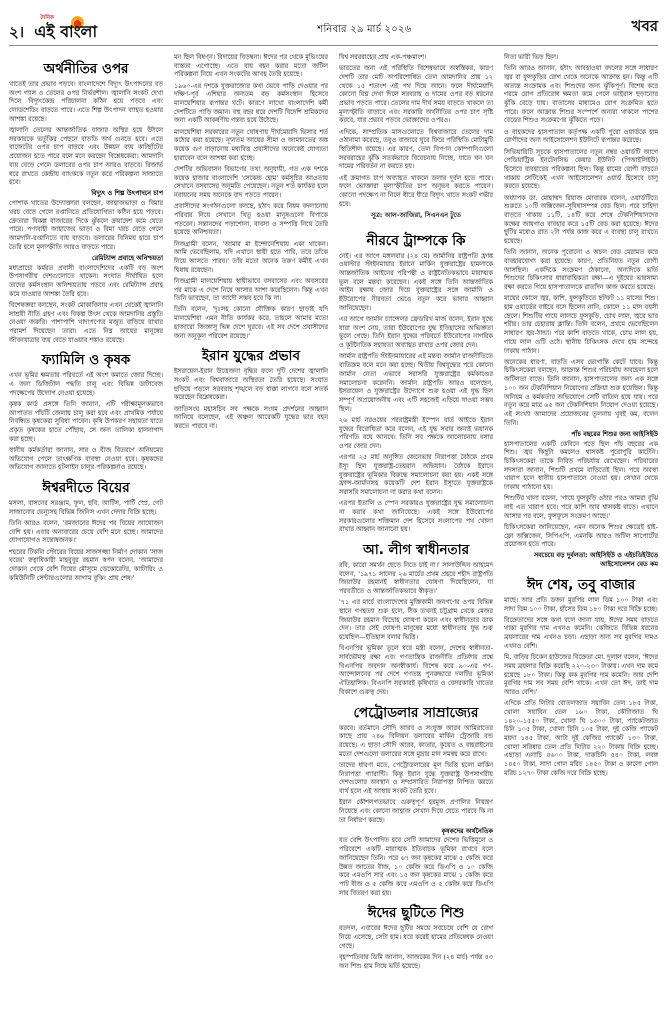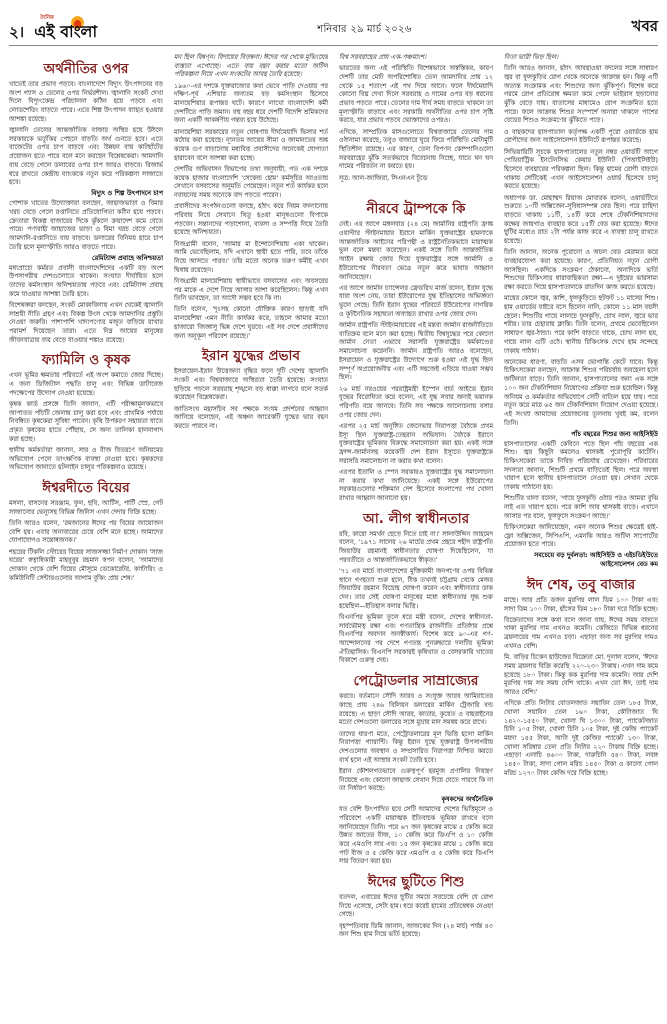--- a/index.html
+++ b/index.html
@@ -30,26 +30,26 @@
   .hdr-date{font-size:10px;letter-spacing:.2px;padding-bottom:2px;}
   .hdr-section{font-size:15px;font-weight:700;padding-bottom:1px;text-align:right;}
   
   .cols{display:flex;gap:11px;padding-top:7px;height:962px;overflow:hidden;}
   .col{
     flex:1 1 0;min-width:0;overflow:hidden;
     font-size:6.4px;line-height:8.7px;text-align:justify;color:#1c1c1c;
   }
   .blk-headline{
     font-size:13.5px;line-height:16px;font-weight:700;text-align:center;
-    margin:7px 0 4px 0;color:#7f1d1d;text-align-last:center;
+    margin:7px 0 4px 0;color:#000000;text-align-last:center;
   }
   .blk-para{margin:0 0 2.5px 0;}
-  .blk-stub{margin:0 0 2.5px 0;font-style:italic;}
+  .blk-stub{margin:0 0 2.5px 0;}
   .blk-subhead{font-weight:700;margin:2px 0 1px 0;text-align:right;color:#000;}
-  .blk-source{font-weight:400;margin:1px 0 18px 0;text-align:left;}
+  .blk-source{font-weight:700;margin:1px 0 12px 0;text-align:center;}
 </style>
 </head>
 <body>
 
 <div class="sheet">
   <div class="inner">
     <div class="hdr">
       <div class="hdr-left">
         <span class="pageno">২।</span>
         <span class="logo">
@@ -91,20 +91,21 @@
           <div class="blk-para">নিজগ্রামী মালয়েশিয়ায় স্থায়ীভাবে বসবাসের এবং অবসরের পর মাকে এ দেশে নিয়ে আসার আশা করেছিলেন। কিন্তু এখন তিনি ভাবছেন, তা আদৌ সম্ভব হবে কি না।</div>
           <div class="blk-para">তিনি বলেন, 'দুঃসহ কোনো যৌক্তিক কারণ ছাড়াই যদি মালয়েশিয়া এমন নীতি কার্যকর করে, তাহলে আমার মতো হাজারো জিজ্ঞাসু ভিন্ন দেশে ঘুরবে। এই সব দেশে প্রবাসীদের জন্য অনুকূল পরিবেশ রয়েছে।'</div>
           <div class="blk-headline">ইরান যুদ্ধের প্রভাব</div>
           <div class="blk-para">ইসরায়েল-ইরান উত্তেজনা বৃদ্ধির ফলে দুটি দেশের জ্বালানি সংকট এবং বিশ্ববাজারে অস্থিরতা তৈরি হয়েছে। সংঘাত ছড়িয়ে পড়লে সরবরাহ শৃঙ্খলে বড় ধাক্কা লাগবে বলে সতর্ক করেছেন বিশ্লেষকেরা।</div>
           <div class="blk-para">জাতিসংঘ মহাসচিব সব পক্ষকে সংযম প্রদর্শনের আহ্বান জানিয়ে বলেছেন, এই অঞ্চল আরেকটি যুদ্ধের ভার বহন করতে পারবে না।</div>
         </div>
       <div class="col">
           <div class="blk-stub">বিশ্ব সরবরাহের প্রায় এক-পঞ্চমাংশ।</div>
           <div class="blk-para">ভারতের জন্য এই পরিস্থিতি বিশেষভাবে অস্বস্তিকর, কারণ দেশটি তার মোট অপরিশোধিত তেল আমদানির প্রায় ১২ থেকে ১৫ শতাংশ এই পথ দিয়ে আনে। ফলে দীর্ঘমেয়াদি কোনো বিঘ্ন দেখা দিলে সরবরাহ ও দামের ওপর বড় ধরনের প্রভাব পড়তে পারে। তেলের দাম দীর্ঘ সময় বাড়তে থাকলে তা মূল্যস্ফীতি বাড়াবে এবং সরকারি অর্থনীতির ওপর চাপ সৃষ্টি করবে, যার প্রভাব পড়বে ভোক্তাদের ওপরও।</div>
           <div class="blk-para">এদিকে, সাম্প্রতিক মাসগুলোতে বিশ্ববাজারে তেলের দাম ওঠানামা করেছে, তবুও বাজারে ঘুরে ফিরে পরিস্থিতি মোটামুটি স্থিতিশীল রয়েছে। এর কারণ, তেল বিপণন কোম্পানিগুলো সরবরাহের ঝুঁকি সতর্কভাবে বিবেচনায় নিচ্ছে, যাতে ঘন ঘন দামের পরিবর্তন না করতে হয়।</div>
+          <div class="blk-para">এই ক্রমাগত চাপ অব্যাহত থাকলে ডলার দুর্বল হতে পারে। ফলে ভোক্তারা মূল্যস্ফীতির চাপ অনুভব করতে পারেন। কোনো পদক্ষেপ না নিলে ধীরে ধীরে বিদ্যুৎ খাতে সংকট গভীর হবে।</div>
           <div class="blk-source">সূত্র: আল-জাজিরা, সিএনএন টুডে</div>
           <div class="blk-headline">নীরবে ট্রাম্পকে কি</div>
           <div class="blk-para">নেই। এর আগে মঙ্গলবার (২৪ মে) জার্মানির রাষ্ট্রপতি ফ্রাঙ্ক ওয়াল্টার স্টাইনমায়ার ইরানে মার্কিন যুক্তরাষ্ট্রের হামলাকে আন্তর্জাতিক আইনের পরিপন্থী ও রাষ্ট্রনৈতিকভাবে মারাত্মক ভুল বলে মন্তব্য করেছেন। একই সঙ্গে তিনি আন্তর্জাতিক আইন রক্ষায় জোর দিয়ে যুক্তরাষ্ট্রের সঙ্গে জার্মানি ও ইউরোপের নীরবতা ভেঙে নতুন করে ভাবার আহ্বান জানিয়েছেন।</div>
           <div class="blk-para">এর আগে জার্মান চ্যান্সেলর ফ্রেডরিখ মার্জ বলেন, ইরান যুদ্ধে যারা অংশ নেয়, তারা ইউরোপের যুদ্ধ ইতিহাসের অভিজ্ঞতা ভুলে গেছে। তিনি ইরান যুদ্ধের পরিবর্তে ইউরোপের নাগরিক ও কূটনৈতিক সহায়তা অব্যাহত রাখার ওপর জোর দেন।</div>
           <div class="blk-para">জার্মান রাষ্ট্রপতি স্টাইনমায়ারের এই মন্তব্য জার্মান রাজনীতিতে ব্যতিক্রম বলে মনে করা হচ্ছে। দ্বিতীয় বিশ্বযুদ্ধের পরে কোনো জার্মান নেতা এভাবে সরাসরি যুক্তরাষ্ট্রের কর্মকাণ্ডের সমালোচনা করেননি। জার্মান রাষ্ট্রপতি আরও বলেছেন, ইসরায়েল ও যুক্তরাষ্ট্রের উদ্যোগে শুরু হওয়া এই যুদ্ধ ছিল সম্পূর্ণ অপ্রয়োজনীয় এবং এটি সহজেই এড়িয়ে যাওয়া সম্ভব ছিল।</div>
           <div class="blk-para">২৬ মার্চ নরওয়ের পররাষ্ট্রমন্ত্রী ইস্পেন বার্ত আইডে ইরান যুদ্ধের বিরোধিতা করে বলেন, এই যুদ্ধ সবার জন্যই ভয়ানক পরিণতি বয়ে আনবে। তিনি সব পক্ষকে আলোচনায় বসার ওপর জোর দেন।</div>
           <div class="blk-para">এরপর ২৫ মার্চ অনুষ্ঠিত জেনেভার নিরাপত্তা বৈঠকে প্রথম ইস্যু ছিল যুক্তরাষ্ট্র-তেহরান অভিযান। বৈঠকে ইরানে যুক্তরাষ্ট্রের ভূমিকার বিরুদ্ধে সমালোচনা করা হয়। একই সঙ্গে ফ্রান্স-জার্মানসহ কয়েকটি দেশ ইরান ইস্যুতে যুক্তরাষ্ট্রকে সরাসরি সমালোচনা না করার কথা বলেন।</div>
           <div class="blk-para">এরপর ইতালি ও স্পেন সরকারও যুক্তরাষ্ট্রের যুদ্ধ সমালোচনা না করার কথা জানিয়েছে। একই সঙ্গে ইউরোপের সরকারগুলোর শক্তিমান দেশ হিসেবে সংলাপের পথ খোলা রাখার আহ্বান জানানো হয়।</div>
           <div class="blk-headline">আ. লীগ স্বাধীনতার</div>
           <div class="blk-para">রবি, কারো সমর্থন ছেড়ে নিতে চাই না।' সালাউদ্দিন আহমেদ বলেন, '১৯৭১ সালের ২৬ মার্চের প্রথম প্রহরে শহীদ রাষ্ট্রপতি জিয়াউর রহমানই স্বাধীনতার ঘোষণা দিয়েছিলেন, যা পরবর্তীতে ও আন্তর্জাতিকভাবে স্বীকৃত।'</div>

